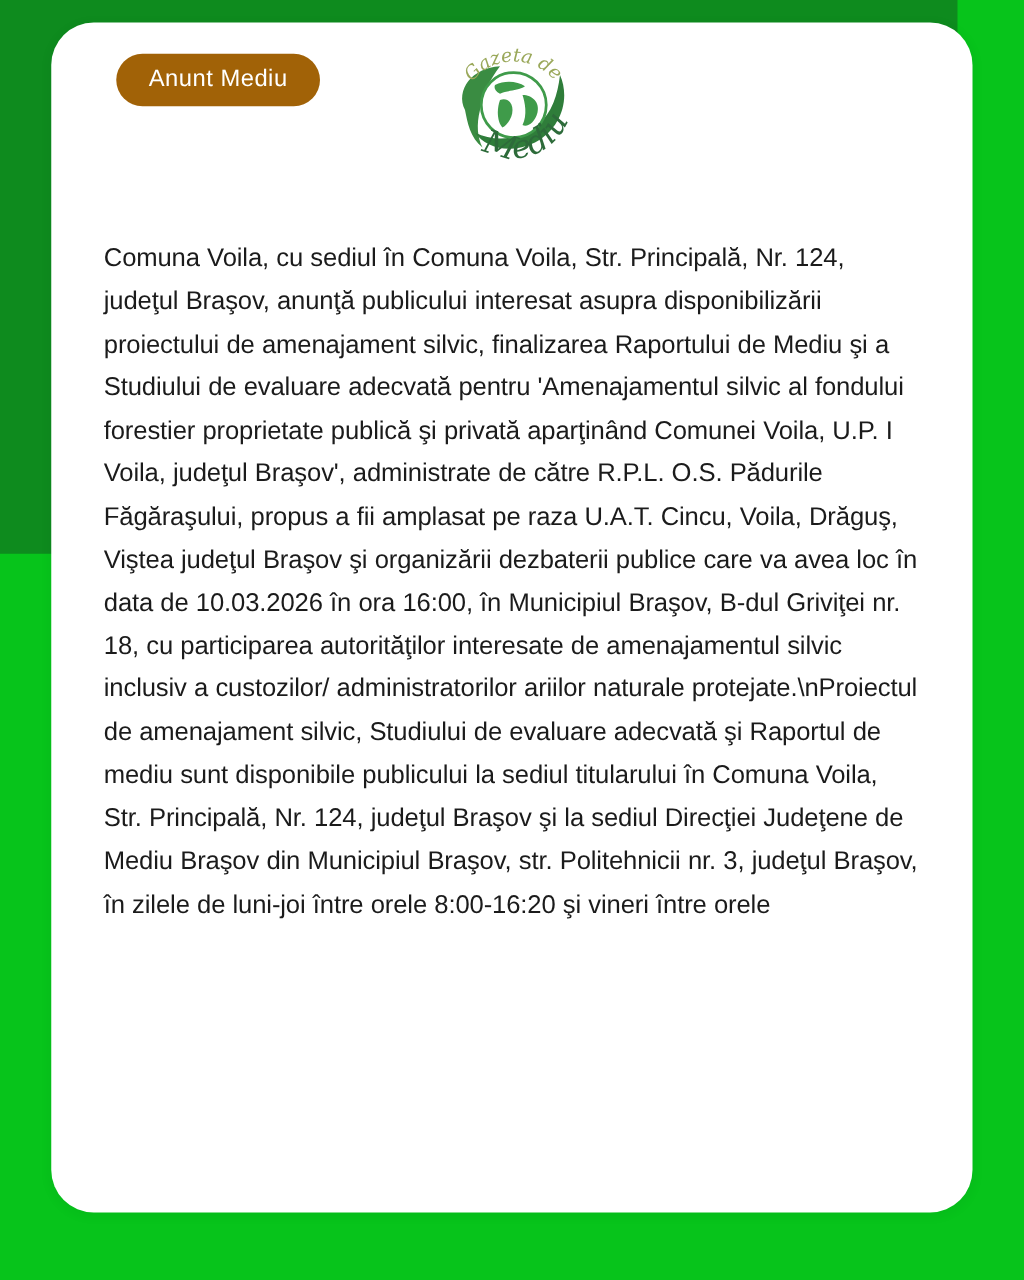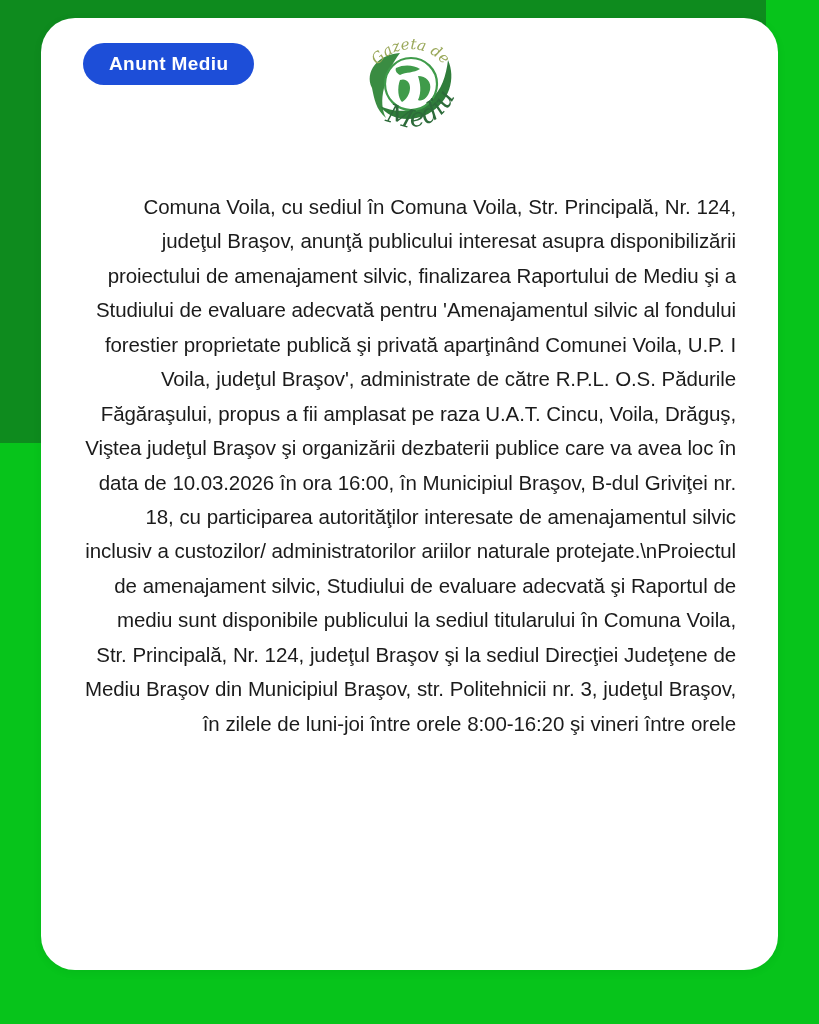--- a/index.html
+++ b/index.html
@@ -42,26 +42,26 @@
     top: 0;
     width: 737px;
     padding: 0;
   }
   .header-row {
     position: relative;
     height: 120px;
   }
   .badge {
     position: absolute;
-    left: 42px;
+    left: 52px;
     top: 25px;
-    background: #1d4ed8;
+    background: #a16207;
     color: #ffffff;
     font-size: 19px;
-    font-weight: bold;
+    font-weight: normal;
     letter-spacing: 0.4px;
     padding: 11px 26px 12px 26px;
     border-radius: 999px;
     line-height: 1;
     white-space: nowrap;
   }
   .logo-wrap {
     position: absolute;
     left: 315px;
     top: 8px;
@@ -77,21 +77,21 @@
     font-weight: bold;
     line-height: 1.32;
     letter-spacing: -0.2px;
   }
   .body-text {
     margin: 52px 42px 0 42px;
     color: #1b1b1b;
     font-size: 20.5px;
     line-height: 1.68;
     letter-spacing: -0.1px;
-    text-align: right;
+    text-align: left;
     white-space: normal;
     word-spacing: 0.2px;
   }
 </style>
 </head>
 <body>
 
 <div class="poster">
 
   <div class="bg-dark-band"></div>

